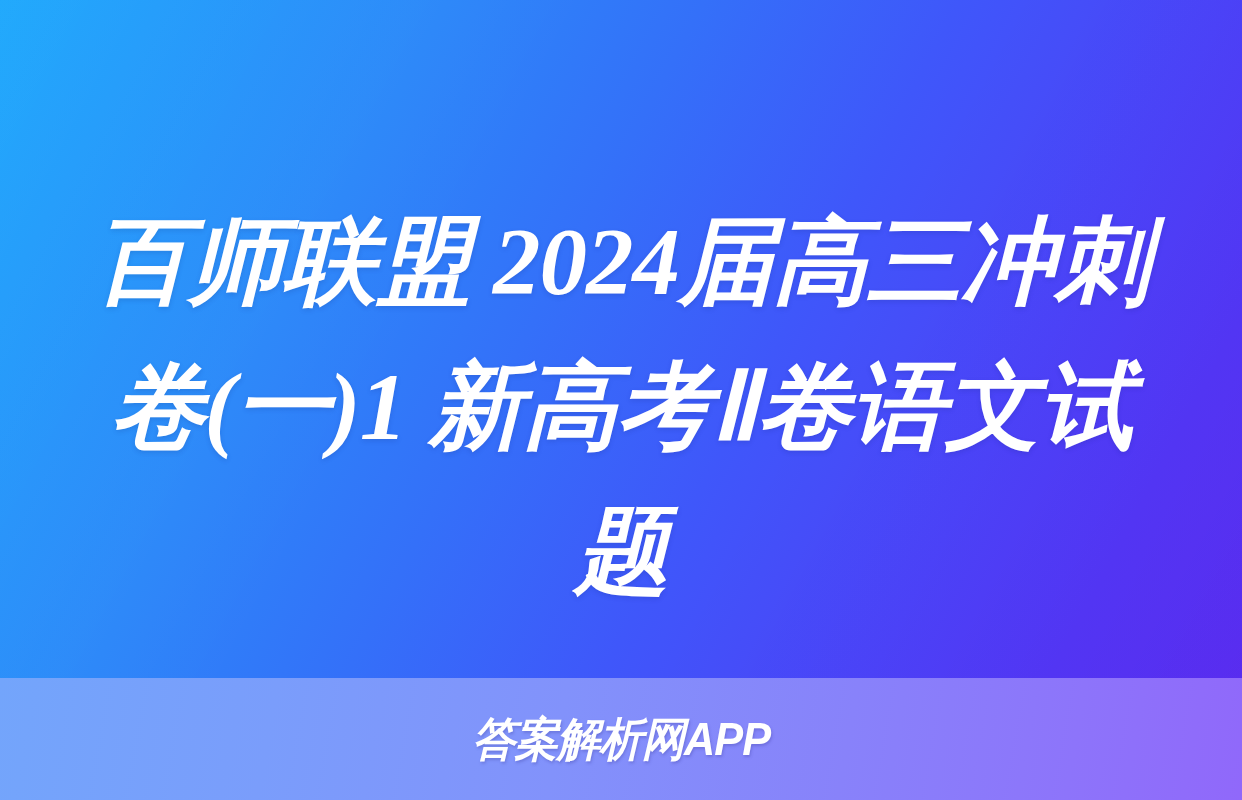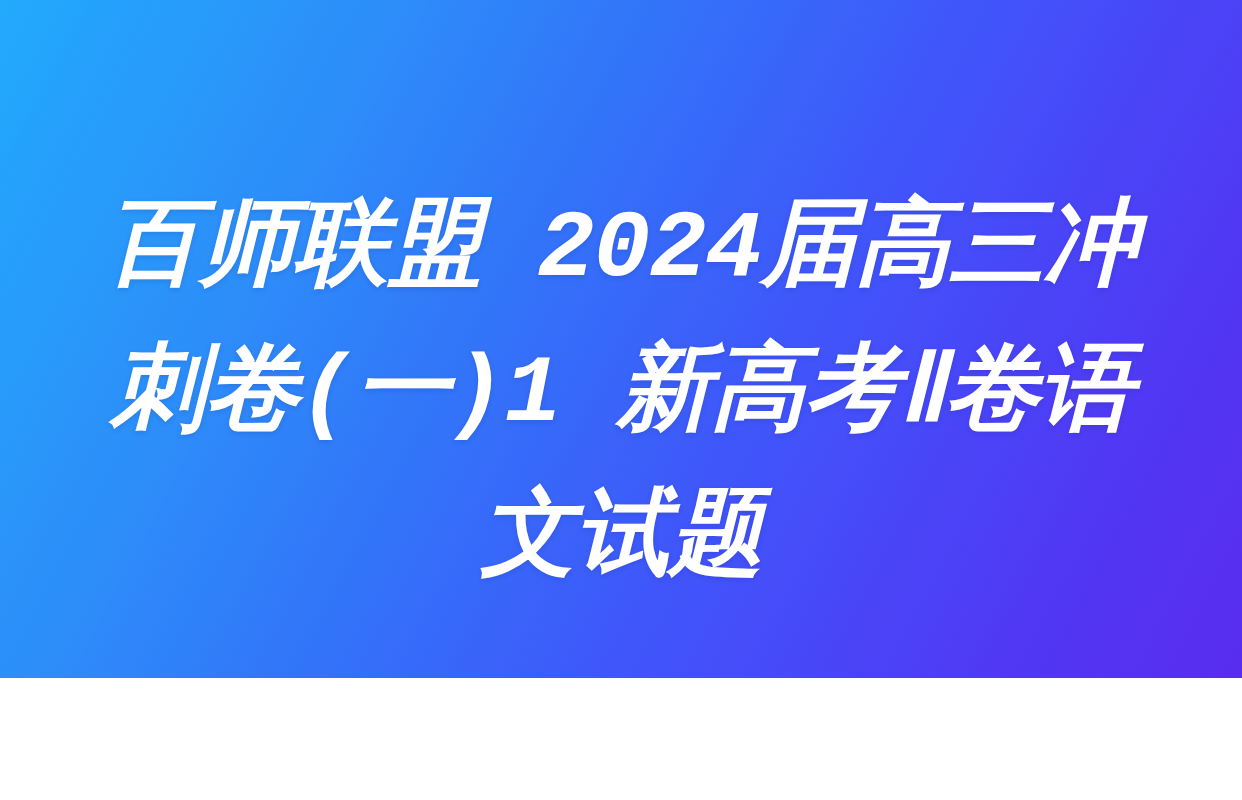--- a/index.html
+++ b/index.html
@@ -57,23 +57,23 @@
   }
 
   .title-wrap {
     position: absolute;
     left: 81px;
     top: 178px;
     width: 1081px;
   }
 
   .title {
-    margin: 0;
+    margin: 12px;
     color: #ffffff;
-    font-family: Liberation Mono, monospace;
+    font-family: Liberation Serif, serif;
     font-size: 95px;
     font-weight: 700;
     font-style: italic;
     line-height: 145px;
     letter-spacing: -1px;
     text-align: center;
     word-break: break-all;
     text-shadow: 0 2px 5px rgba(16, 40, 120, 0.16);
     -webkit-font-smoothing: antialiased;
   }
@@ -118,14 +118,17 @@
 <div class="page">
 
   <div class="hero">
     <div class="hero-sheen"></div>
 
     <div class="title-wrap">
       <h1 class="title">百师联盟 2024届高三冲刺卷(一)1 新高考Ⅱ卷语文试题</h1>
     </div>
   </div>
 
+  <div class="footer-band">
+    <div class="footer-text">答案解析网APP</div>
+  </div>
 
 </div>
 
 </body></html>

